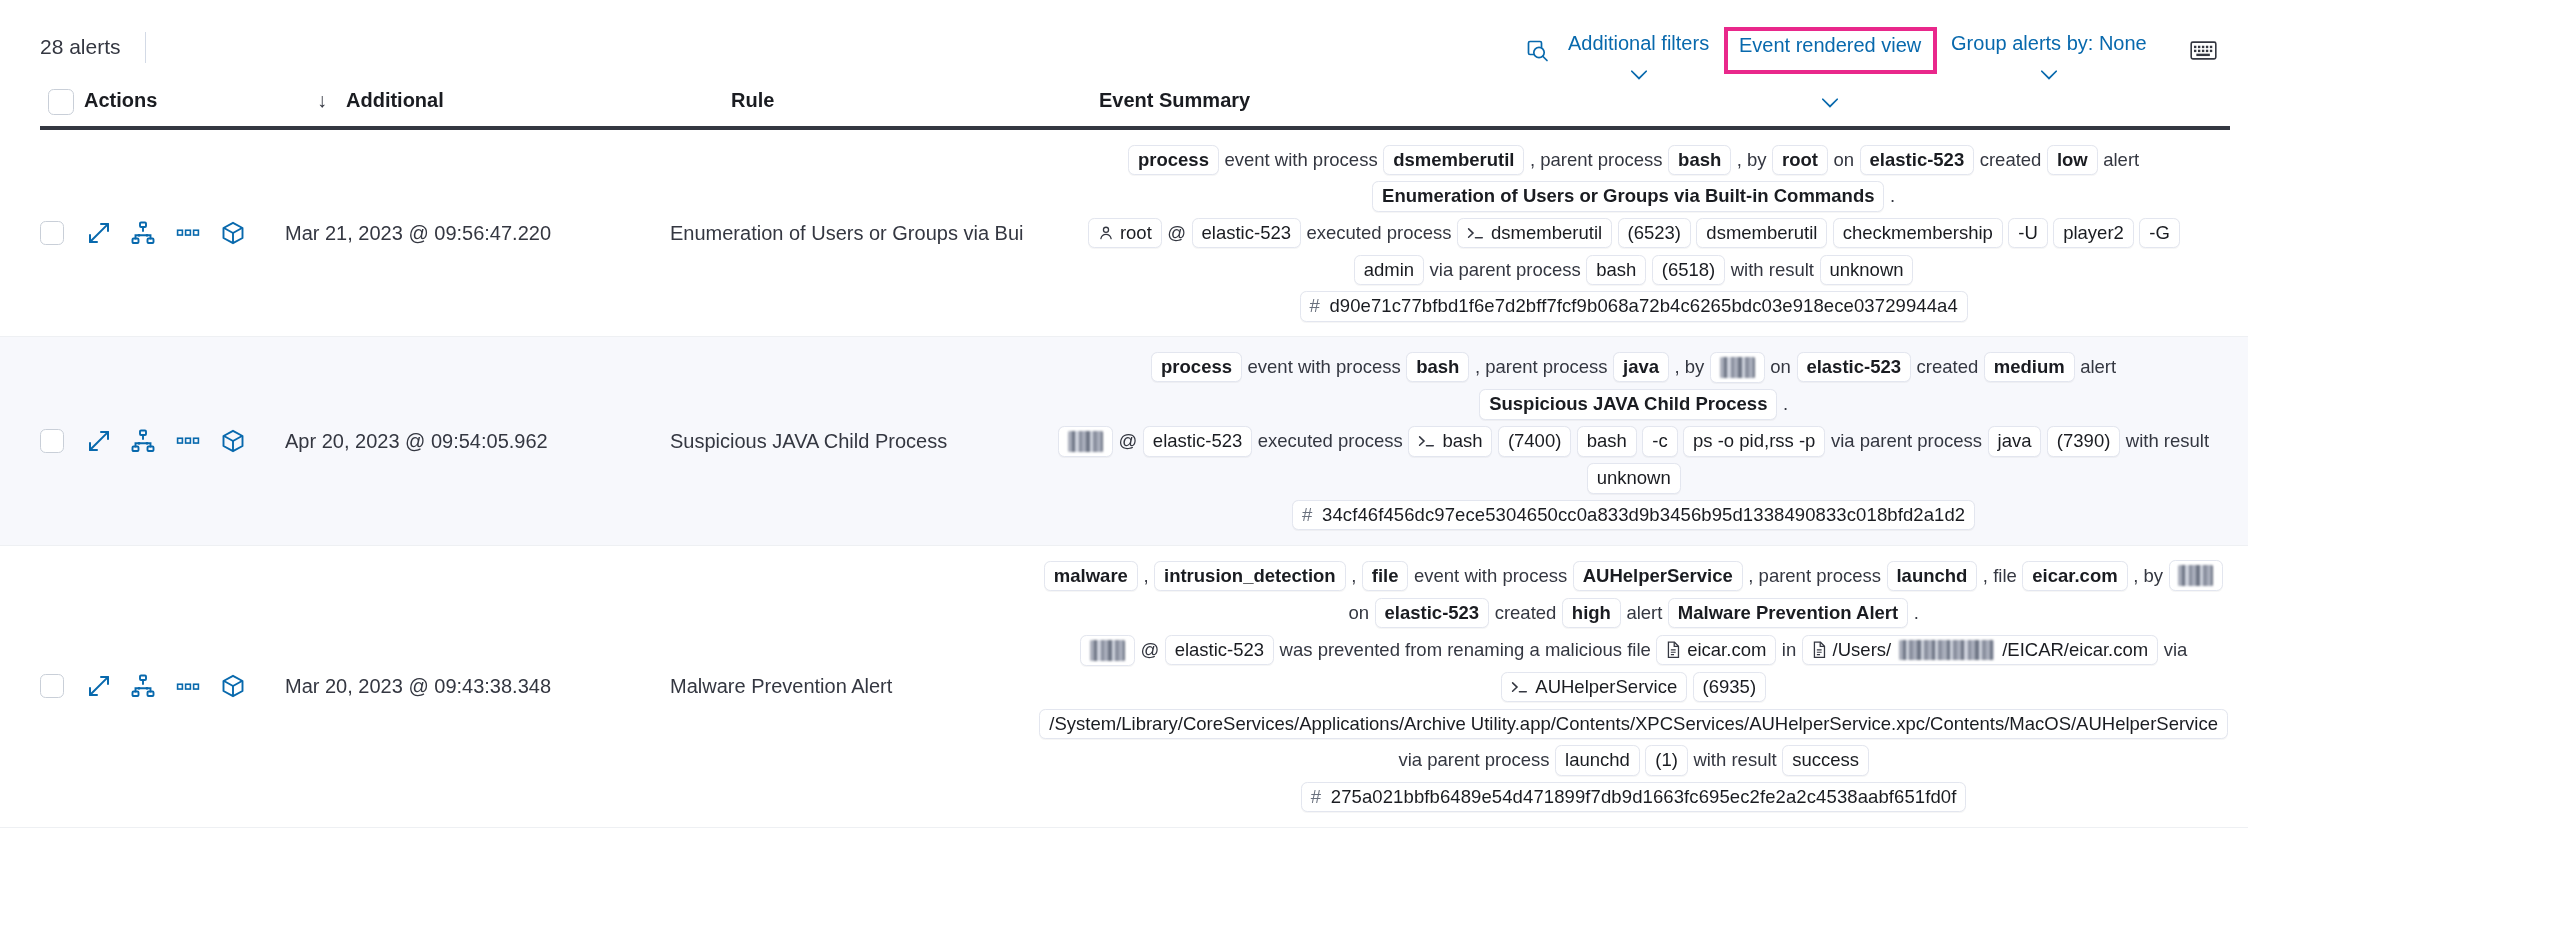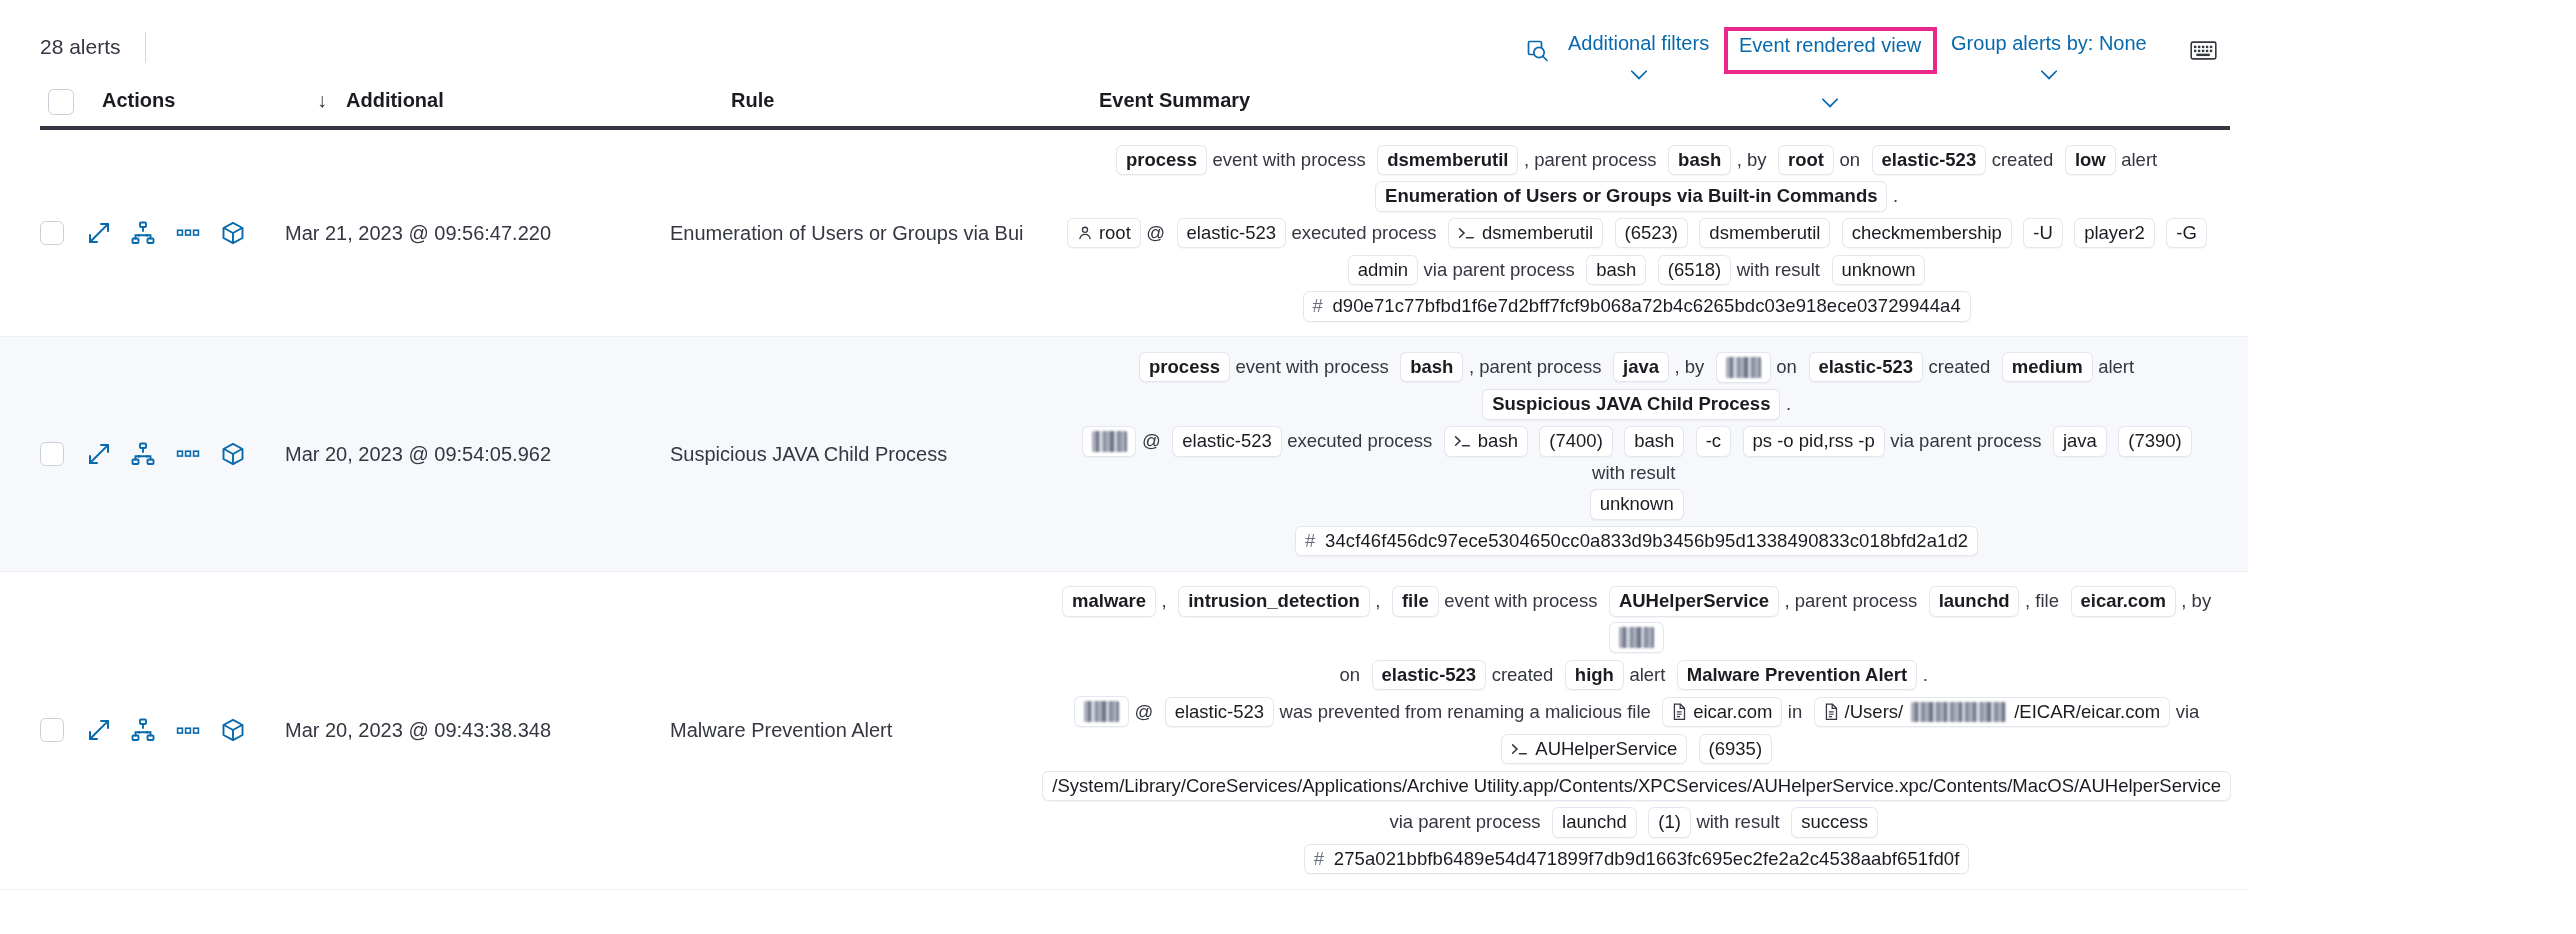--- a/index.html
+++ b/index.html
@@ -89,21 +89,21 @@
   }
   .hdr-checkbox {
     position: absolute;
     left: 48px; top: 8px;
     width: 26px; height: 26px;
     border: 1.6px solid #c9cfd8;
     border-radius: 5.6px;
     background: #fff;
     cursor: pointer;
   }
-  .c-actions { left: 102px; }
+  .c-actions { left: 84px; }
   .c-ts { left: 346px; }
   .c-ts .sortarrow {
     position: absolute; left: -29px; top: 0;
     font-weight: normal; color: #343741;
   }
   .c-rule { left: 731px; }
   .c-summary { left: 1099px; }
   .thead-rule {
     position: absolute;
     left: 40px; right: 17.7px; top: 126px;
@@ -192,21 +192,20 @@
     gap: 6.4px;
     background: #ffffff;
     border: 1.6px solid #e3e6ef;
     border-radius: 6.4px;
     padding: 4px 8.9px;
     font-size: 18.5px;
     color: #1a1c21;
     white-space: nowrap;
     box-shadow: 0 0.8px 0.8px rgba(0,0,0,.04);
     cursor: pointer;
-    margin-left: 6px;
   }
   .chip.bold { font-weight: bold; }
   .chip.path { font-size: 18.5px; }
   .chip.hash { letter-spacing: 0.1px; }
   .chip-icon { display: inline-flex; align-items: center; }
   .redact {
     display: inline-block;
     width: 35px; height: 21px;
     background:
       repeating-linear-gradient(90deg,#a9aebb 0 4px,#6e7585 4px 7.2px,#cfd3dd 7.2px 10.5px,#8a909f 10.5px 14.5px);
@@ -476,21 +475,21 @@
               </svg>
             </div>
             <div class="act">
               <svg width="24" height="24" viewBox="0 0 24 24" fill="none" stroke="#0869ad" stroke-width="1.9" stroke-linejoin="round">
                 <path d="M12 1.8 21.5 7v10L12 22.2 2.5 17V7z"></path>
                 <path d="M21 7 12 12 3 7"></path>
                 <path d="M12 12v10"></path>
               </svg>
             </div>
           </div>
-          <div class="col-ts">Mar 20, 2023 @ 09:54:05.962</div>
+          <div class="col-ts">Apr 20, 2023 @ 09:54:05.962</div>
           <div class="col-rule">Suspicious JAVA Child Process</div>
           <div class="col-summary">
             <div class="sline">
               <span class="chip bold">
                 <span>process</span>
               </span>
               <span class="txt">event with process</span>
               <span class="chip bold">
                 <span>bash</span>
               </span>

